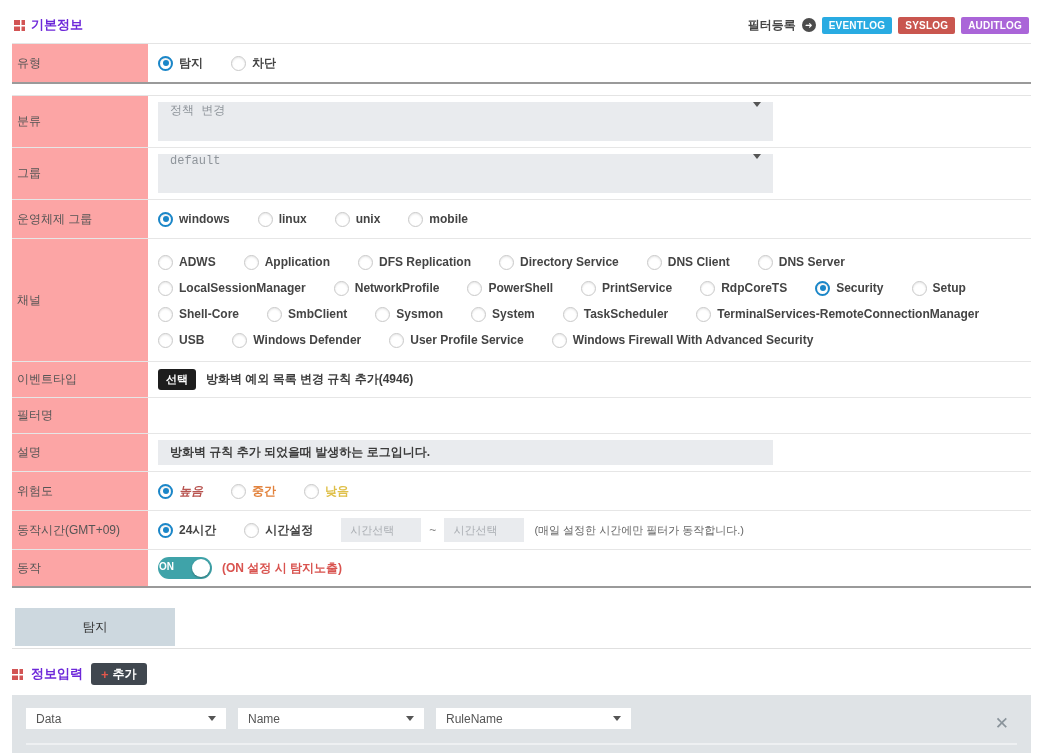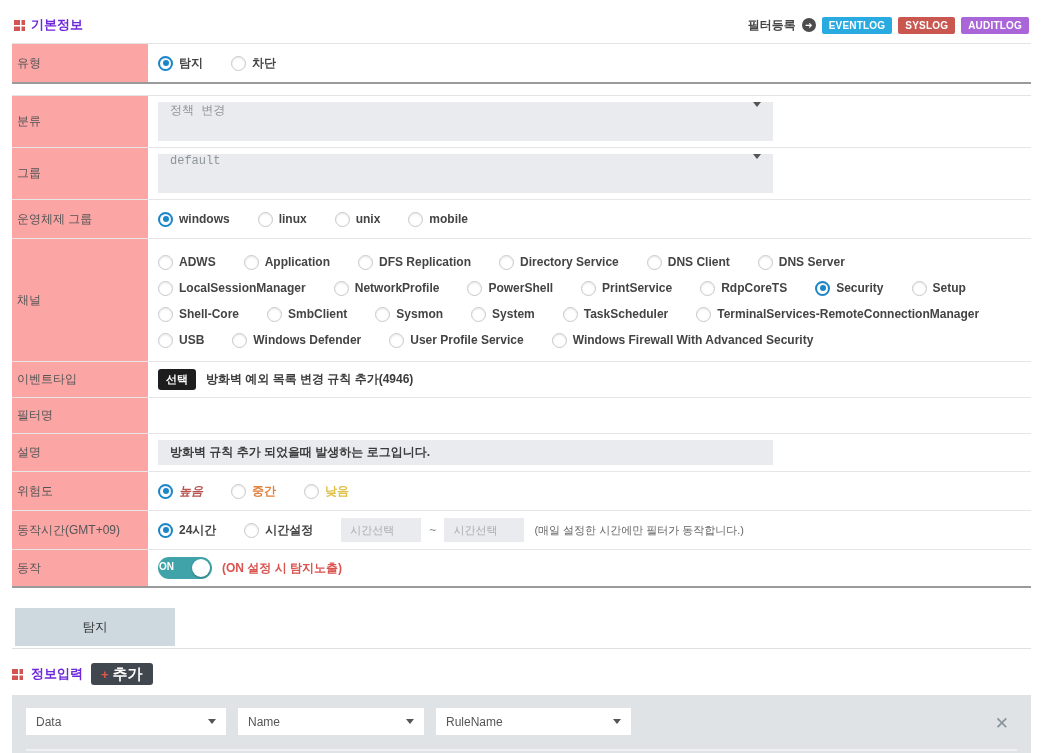--- a/index.html
+++ b/index.html
@@ -54,25 +54,25 @@
   .toggle .knob { position:absolute; right:2px; top:2px; width:18px; height:18px; border-radius:50%; background:#fff; box-shadow:0 1px 2px rgba(0,0,0,.3); }
 
   
   .tab-button { width:160px; height:38px; background:#cdd8df; margin:20px 0 0 3px; display:flex; align-items:center; justify-content:center; font-size:12.5px; color:#333; cursor:pointer; }
   .tab-divider { border-bottom:1px solid #e0e0e0; margin-top:2px; }
 
   
   .info-header { display:flex; align-items:center; gap:8px; margin-top:14px; }
   .add-button { background:#40474f; border:none; border-radius:3px; height:22px; padding:0 10px; display:inline-flex; align-items:center; gap:4px; cursor:pointer; }
   .add-button .plus { color:#e2574c; font-weight:bold; font-size:13px; }
-  .add-button .add-label { color:#fff; font-size:15px; font-weight:bold; }
+  .add-button .add-label { color:#fff; font-size:12px; font-weight:bold; }
 
   .panel { background:#dfe3e6; margin-top:10px; padding:13px 14px 16px 14px; position:relative; }
   .panel-row1 { display:flex; align-items:center; gap:12px; padding-bottom:14px; border-bottom:2px solid #eef0f2; }
-  .select-white { height:27px; background:#fff; display:flex; align-items:center; justify-content:space-between; padding:0 10px; cursor:pointer; }
+  .select-white { height:21px; background:#fff; display:flex; align-items:center; justify-content:space-between; padding:0 10px; cursor:pointer; }
   .sel-w-text { font-size:12px; color:#555; }
   .close-x { position:absolute; right:22px; top:20px; font-size:17px; color:#8a949b; cursor:pointer; line-height:1; }
   .panel-row2 { display:flex; align-items:center; margin-top:15px; padding-left:22px; }
   .corner-arrow { font-size:15px; color:#555; font-weight:bold; margin-right:8px; }
   .data-value-label { font-size:12px; font-weight:bold; color:#333; margin-right:12px; white-space:nowrap; }
   .input-white { width:200px; height:26px; background:#fff; border:1px solid #d6d6d6; font-size:12px; font-weight:bold; color:#333; padding:0 10px; font-family:inherit; margin-right:12px; }
   .input-white::placeholder { color:#aaa; }
   .mini-btn { width:24px; height:21px; border:none; border-radius:3px; color:#fff; font-weight:bold; font-size:13px; line-height:1; cursor:pointer; }
   .mini-btn.plus { background:#2aa3dc; border-radius:3px 0 0 3px; }
   .mini-btn.minus { background:#dd5a4f; border-radius:0 3px 3px 0; margin-left:2px; }

